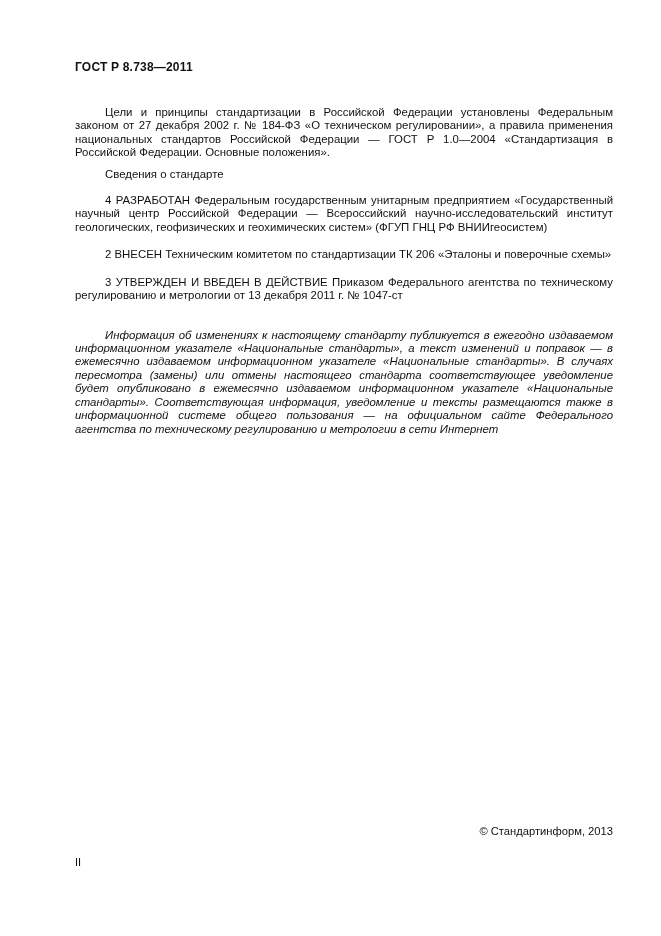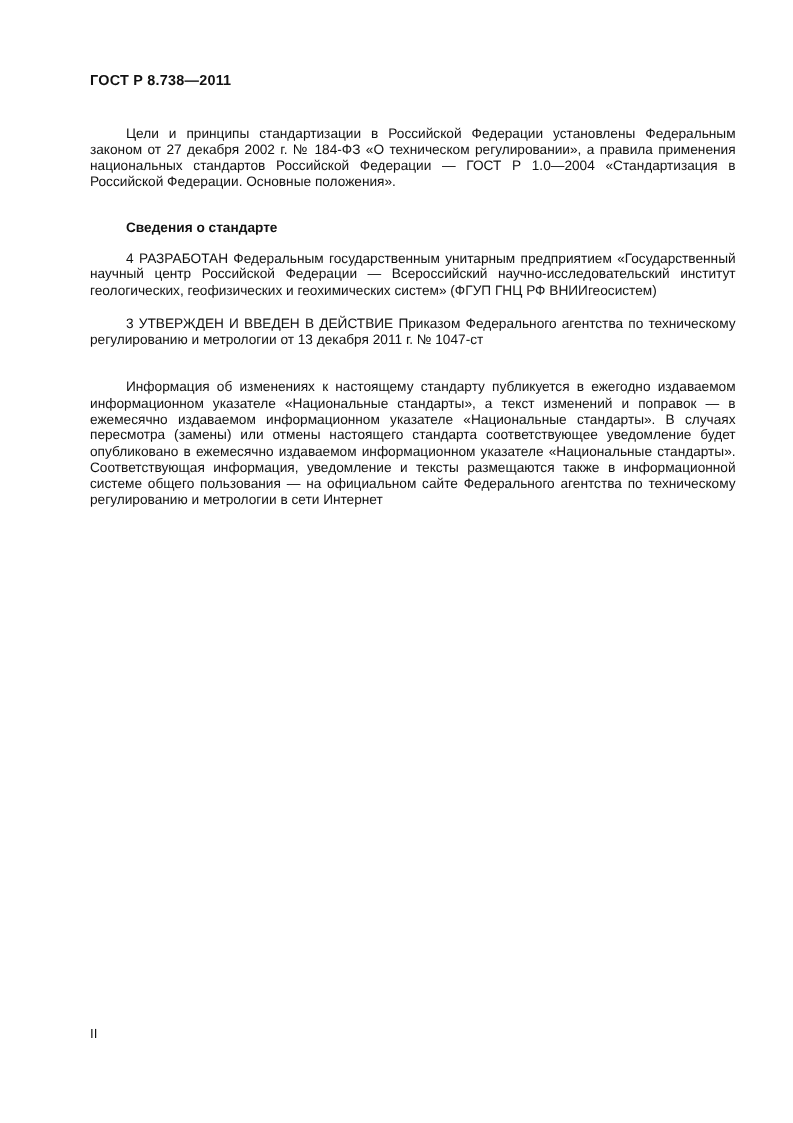--- a/index.html
+++ b/index.html
@@ -34,30 +34,31 @@
   .para {
     font-size: 11.4px;
     line-height: 1.18;
     text-align: justify;
     text-indent: 30px;
   }
 
   .intro { margin-top: 32px; }
 
   .section-heading {
-    margin-top: 24px;
+    margin-top: 8px;
     font-size: 11.4px;
-    font-weight: bold;
+    font-weight: normal;
     text-indent: 30px;
   }
 
   .std-item { margin-top: 14px; }
 
   .notice {
     margin-top: 26px;
+    font-style: italic;
   }
 
   .spacer { flex: 1 1 auto; }
 
   .copyright {
     font-size: 11.2px;
     text-align: right;
   }
 
   .restriction {
@@ -76,25 +77,27 @@
 
   <div class="doc-header">ГОСТ Р 8.738—2011</div>
 
 
   <p class="para intro">Цели и принципы стандартизации в Российской Федерации установлены Федеральным законом от 27 декабря 2002 г. № 184-ФЗ «О техническом регулировании», а правила применения национальных стандартов Российской Федерации — ГОСТ Р 1.0—2004 «Стандартизация в Российской Федерации. Основные положения».</p>
 
   <div class="section-heading">Сведения о стандарте</div>
 
   <p class="para std-item">4  РАЗРАБОТАН Федеральным государственным унитарным предприятием «Государственный научный центр Российской Федерации — Всероссийский научно-исследовательский институт геологических, геофизических и геохимических систем» (ФГУП ГНЦ РФ ВНИИгеосистем)</p>
 
+  <p class="para std-item">2  ВНЕСЕН Техническим комитетом по стандартизации ТК 206 «Эталоны и поверочные схемы»</p>
 
   <p class="para std-item">3  УТВЕРЖДЕН  И  ВВЕДЕН  В  ДЕЙСТВИЕ  Приказом Федерального агентства по техническому регулированию и метрологии от 13 декабря 2011 г. № 1047-ст</p>
 
 
   <p class="para notice">Информация об изменениях к настоящему стандарту публикуется в ежегодно издаваемом информационном указателе «Национальные стандарты», а текст изменений и поправок — в ежемесячно издаваемом информационном указателе «Национальные стандарты». В случаях пересмотра (замены) или отмены настоящего стандарта соответствующее уведомление будет опубликовано в ежемесячно издаваемом информационном указателе «Национальные стандарты». Соответствующая информация, уведомление и тексты размещаются также в информационной системе общего пользования — на официальном сайте Федерального агентства по техническому регулированию и метрологии в сети Интернет</p>
 
   <div class="spacer"></div>
 
+  <div class="copyright">© Стандартинформ, 2013</div>
 
 
   <div class="page-number">II</div>
 
 </div>
 
 </body></html>

